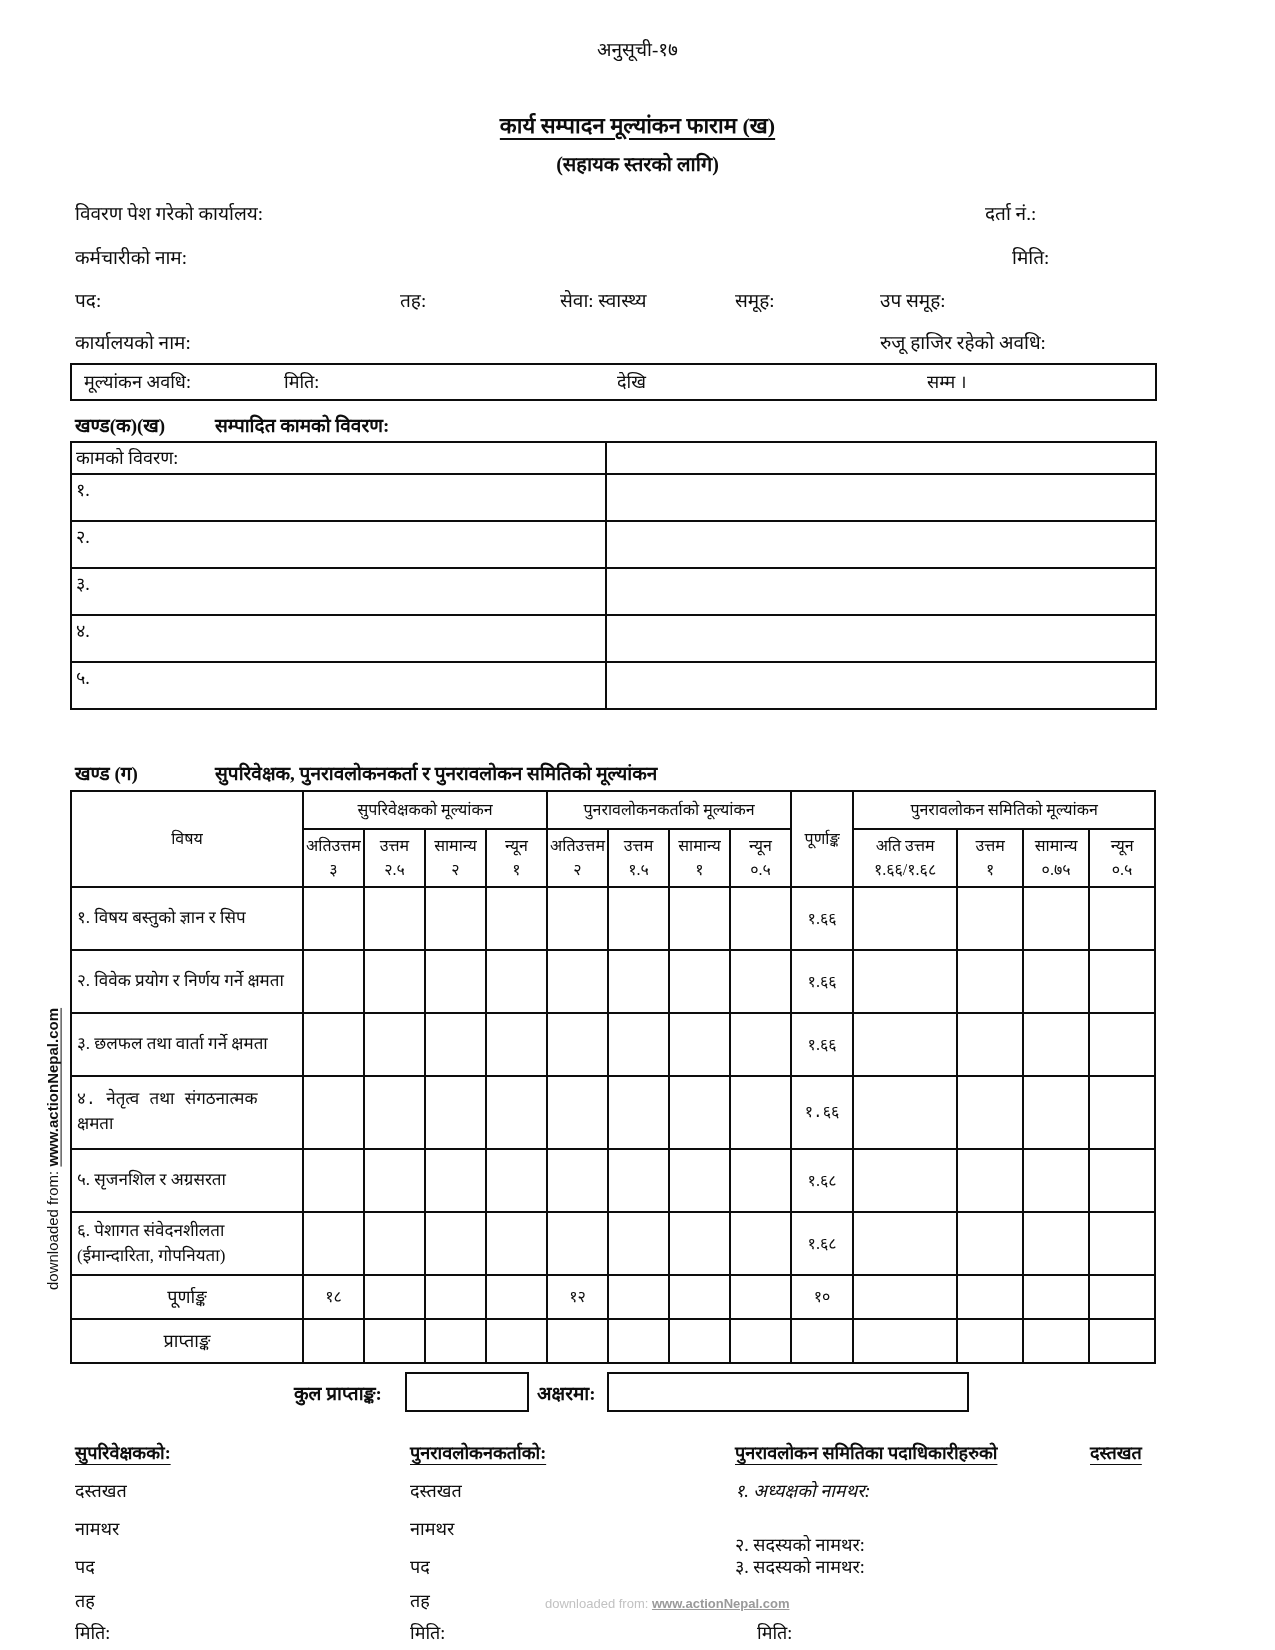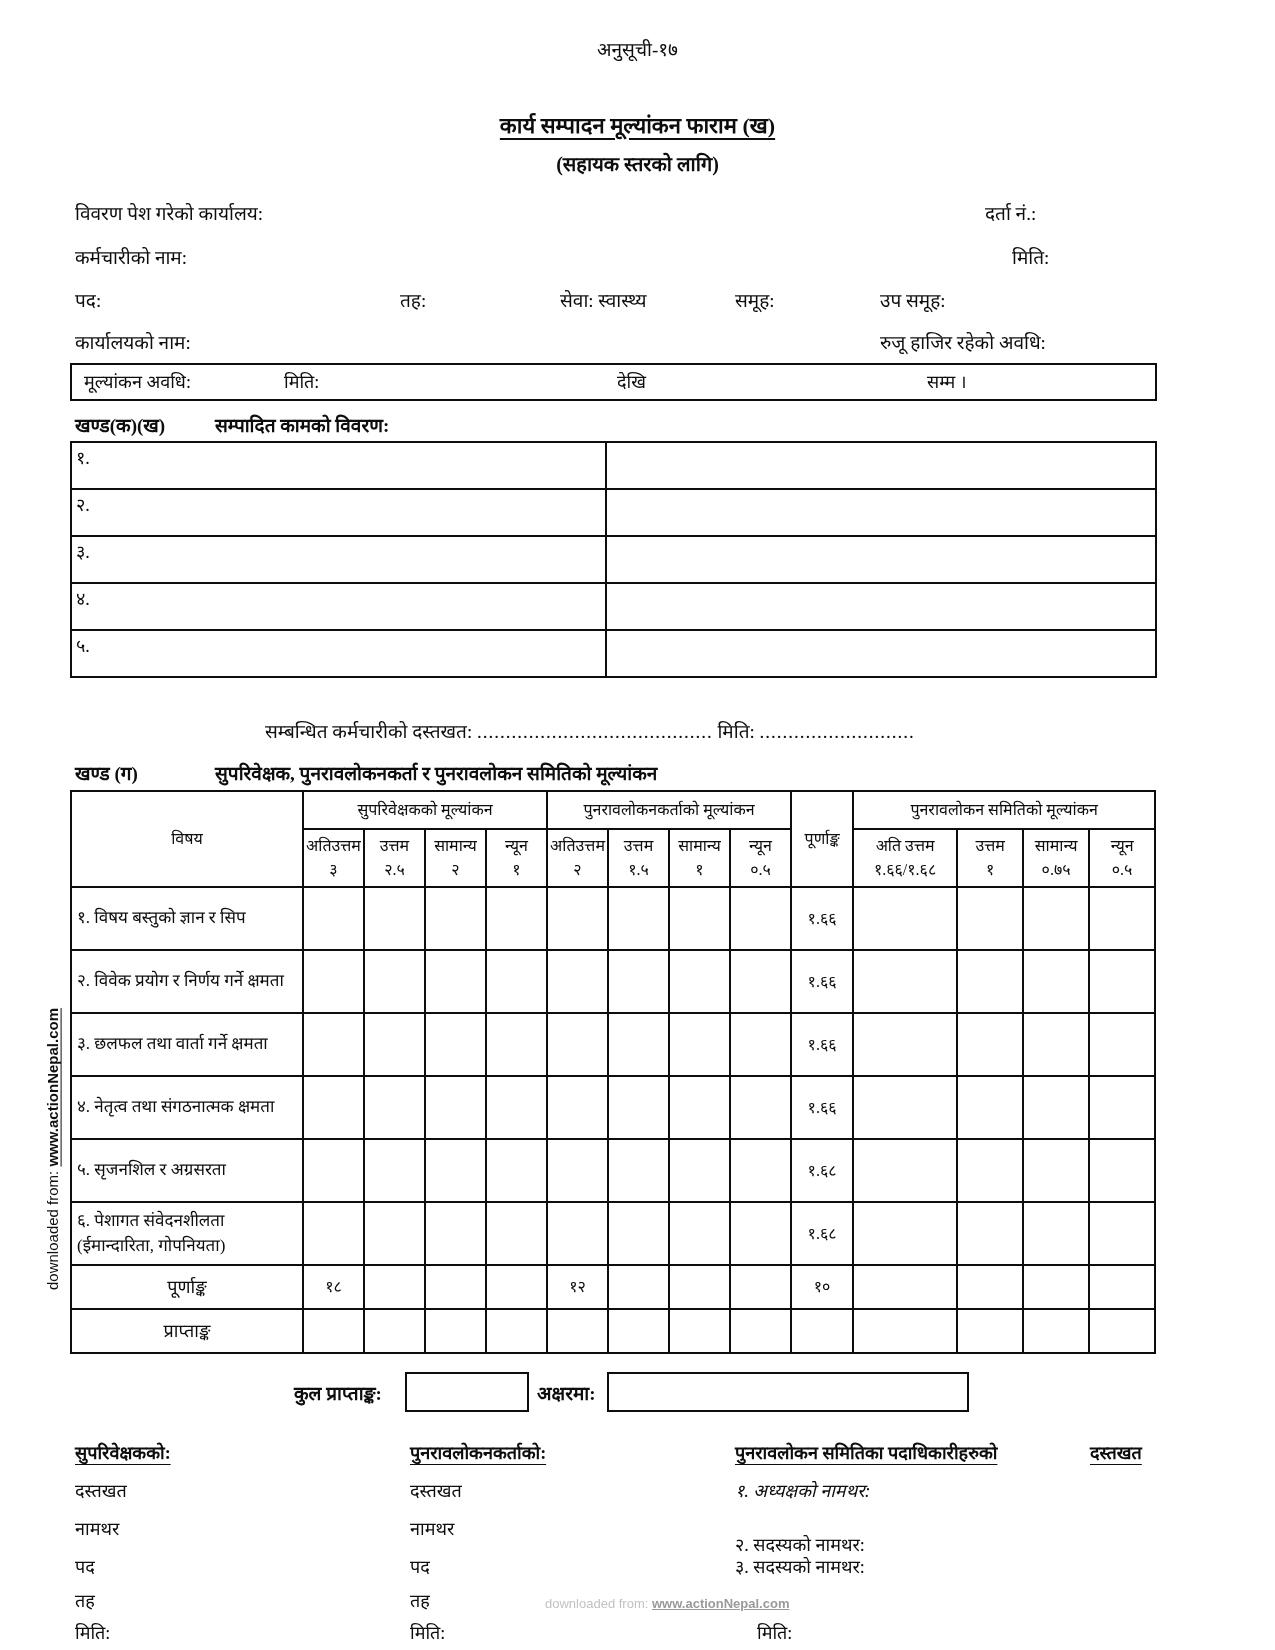--- a/index.html
+++ b/index.html
@@ -61,20 +61,24 @@
 
   <div class="abs fs19 b" style="left:75px;top:412px;">खण्ड(क)(ख)</div>
   <div class="abs fs19 b" style="left:215px;top:412px;">सम्पादित कामको विवरण:</div>
 
   <table class="ka-table">
     <colgroup>
         <col style="width:535px">
         <col style="width:550px">
       </colgroup>
     <tbody>
+        <tr style="height:32px;">
+      <td>कामको विवरण:</td>
+      <td></td>
+    </tr>
     <tr style="height:47px;">
           <td>१.</td>
           <td></td>
         </tr>
     <tr style="height:47px;">
           <td>२.</td>
           <td></td>
         </tr>
     <tr style="height:47px;">
           <td>३.</td>
@@ -84,26 +88,20 @@
           <td>४.</td>
           <td></td>
         </tr>
     <tr style="height:47px;">
           <td>५.</td>
           <td></td>
         </tr>
   </tbody>
     </table>
 
-  <div class="abs fs19" style="left:265px;top:718px;">
-    <span>सम्बन्धित कर्मचारीको दस्तखत:</span>
-    <span class="dots">.........................................</span>
-    <span>मिति:</span>
-    <span class="dots">...........................</span>
-  </div>
 
   <div class="abs fs19 b" style="left:75px;top:760px;">खण्ड (ग)</div>
   <div class="abs fs19 b" style="left:215px;top:760px;">सुपरिवेक्षक, पुनरावलोकनकर्ता र पुनरावलोकन समितिको मूल्यांकन</div>
 
   <table class="ga-table">
     <colgroup>
       <col style="width:232px">
       <col style="width:61px">
         <col style="width:61px">
         <col style="width:61px">
@@ -217,21 +215,21 @@
       <td></td>
           <td></td>
           <td></td>
           <td></td>
       <td>१.६६</td>
       <td></td>
           <td></td>
           <td></td>
           <td></td>
     </tr>
-    <tr style="height:63px;">
+    <tr style="height:73px;font-family:Liberation Mono, monospace;">
       <td class="subj">४. नेतृत्व तथा संगठनात्मक क्षमता</td>
       <td></td>
           <td></td>
           <td></td>
           <td></td>
       <td></td>
           <td></td>
           <td></td>
           <td></td>
       <td>१.६६</td>

